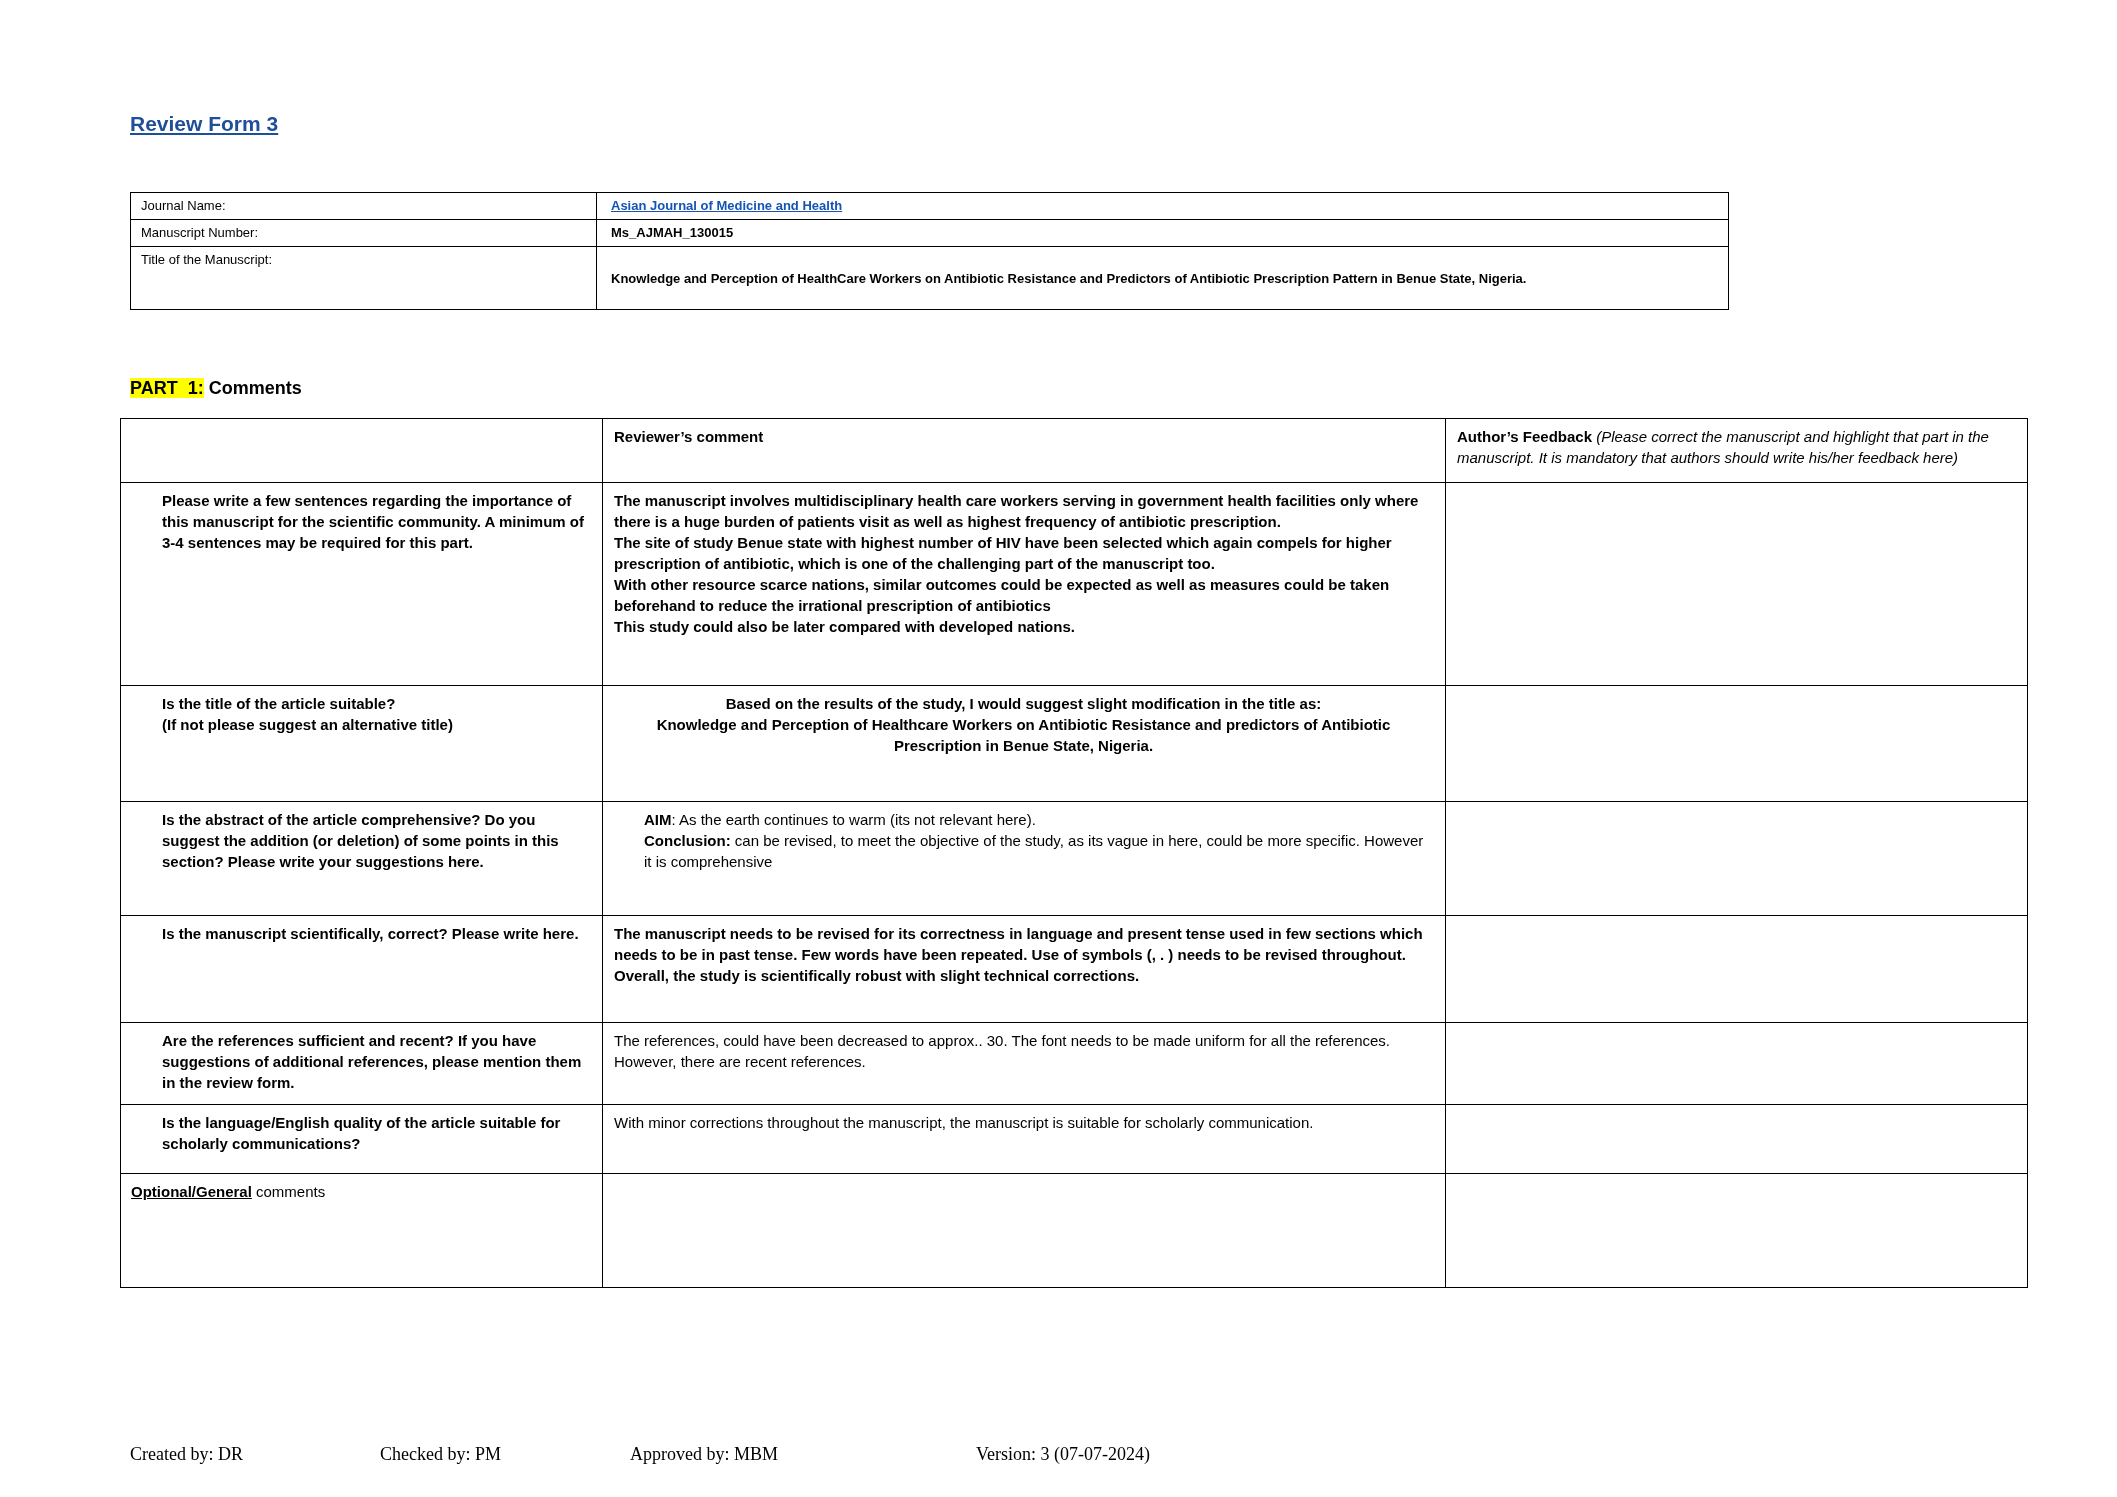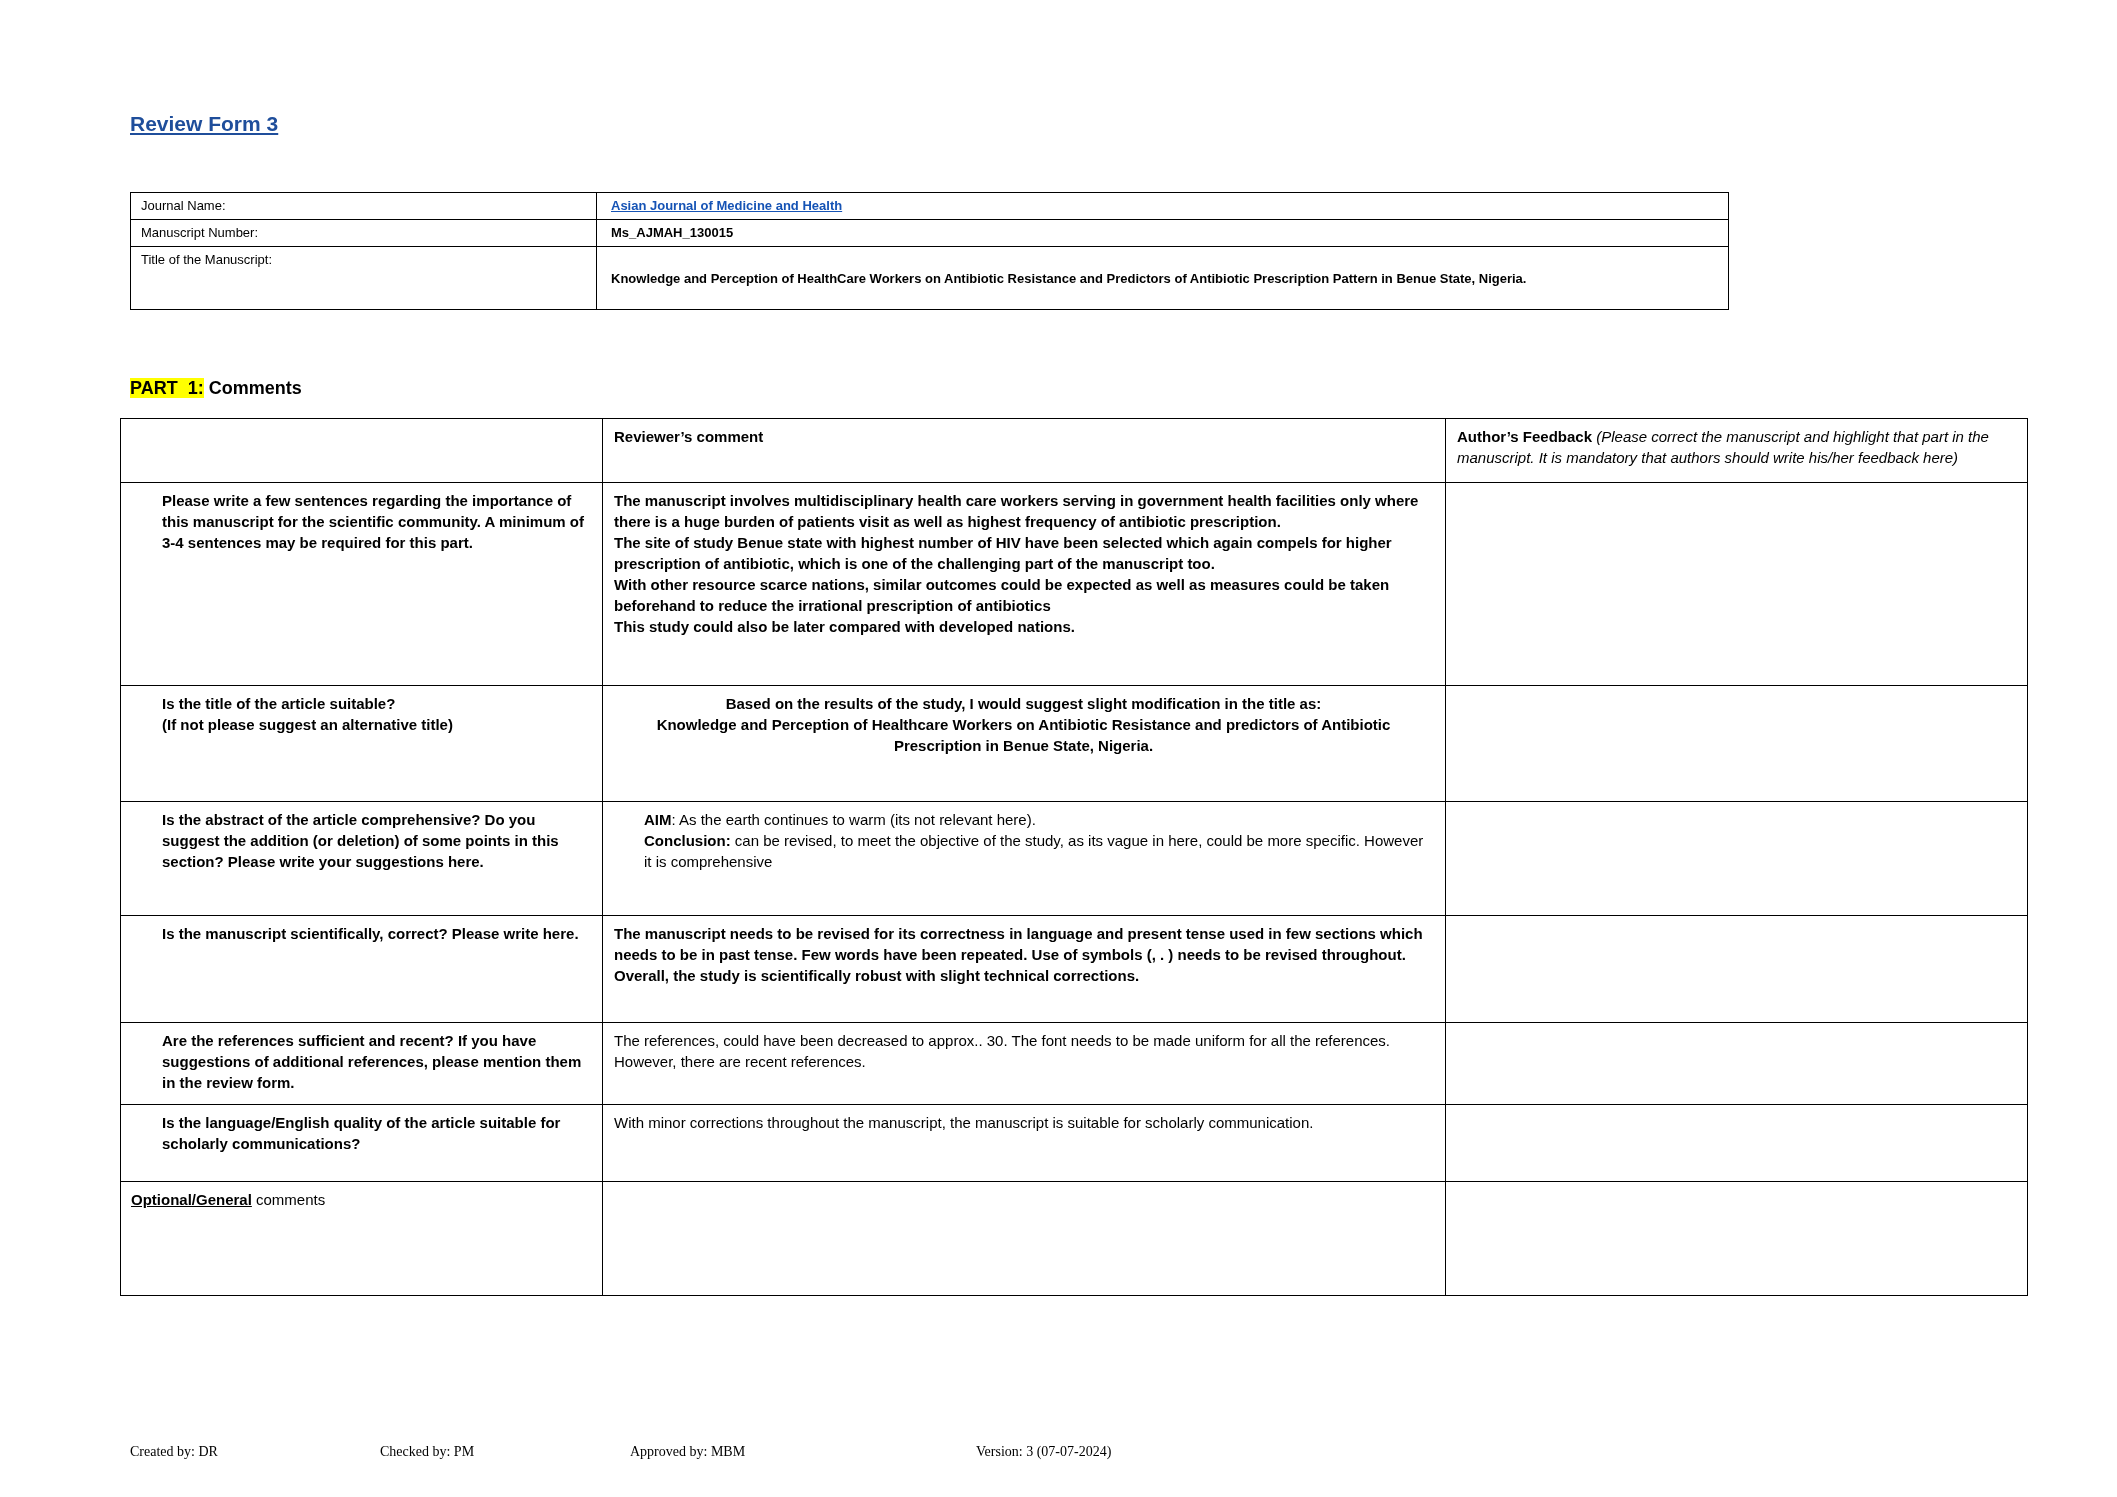--- a/index.html
+++ b/index.html
@@ -76,35 +76,35 @@
     border: 1px solid #000;
     vertical-align: top;
     padding: 7px 12px 7px 11px;
   }
   .ctable tr.hdr { height: 64px; }
   .ctable tr.r0 { height: 203px; }
   .ctable tr.r1 { height: 116px; }
   .ctable tr.r2 { height: 114px; padding-left: 6px; }
   .ctable tr.r3 { height: 107px; }
   .ctable tr.r4 { height: 82px; }
-  .ctable tr.r5 { height: 77px; }
+  .ctable tr.r5 { height: 69px; }
   .ctable tr.r6 { height: 114px; }
   .hdr-rev { font-weight: bold; }
   .hdr-auth-b { font-weight: bold; }
   .hdr-auth-i { font-style: italic; font-weight: normal; text-align: center; }
   .qcell { font-weight: bold; padding-left: 41px !important; padding-right: 14px !important; }
   .qcell.noindent { padding-left: 10px !important; font-weight: normal; }
   .para { margin: 0; }
 
   
   .footer-item {
     position: absolute;
     top: 1444px;
     font-family: "Liberation Serif", "DejaVu Serif", serif;
-    font-size: 14px;
+    font-size: 18px;
     color: #000;
     white-space: nowrap;
   }
   .f-created { left: 130px; }
   .f-checked { left: 380px; }
   .f-approved { left: 630px; }
   .f-version { left: 976px; }
 </style>
 </head>
 <body>

